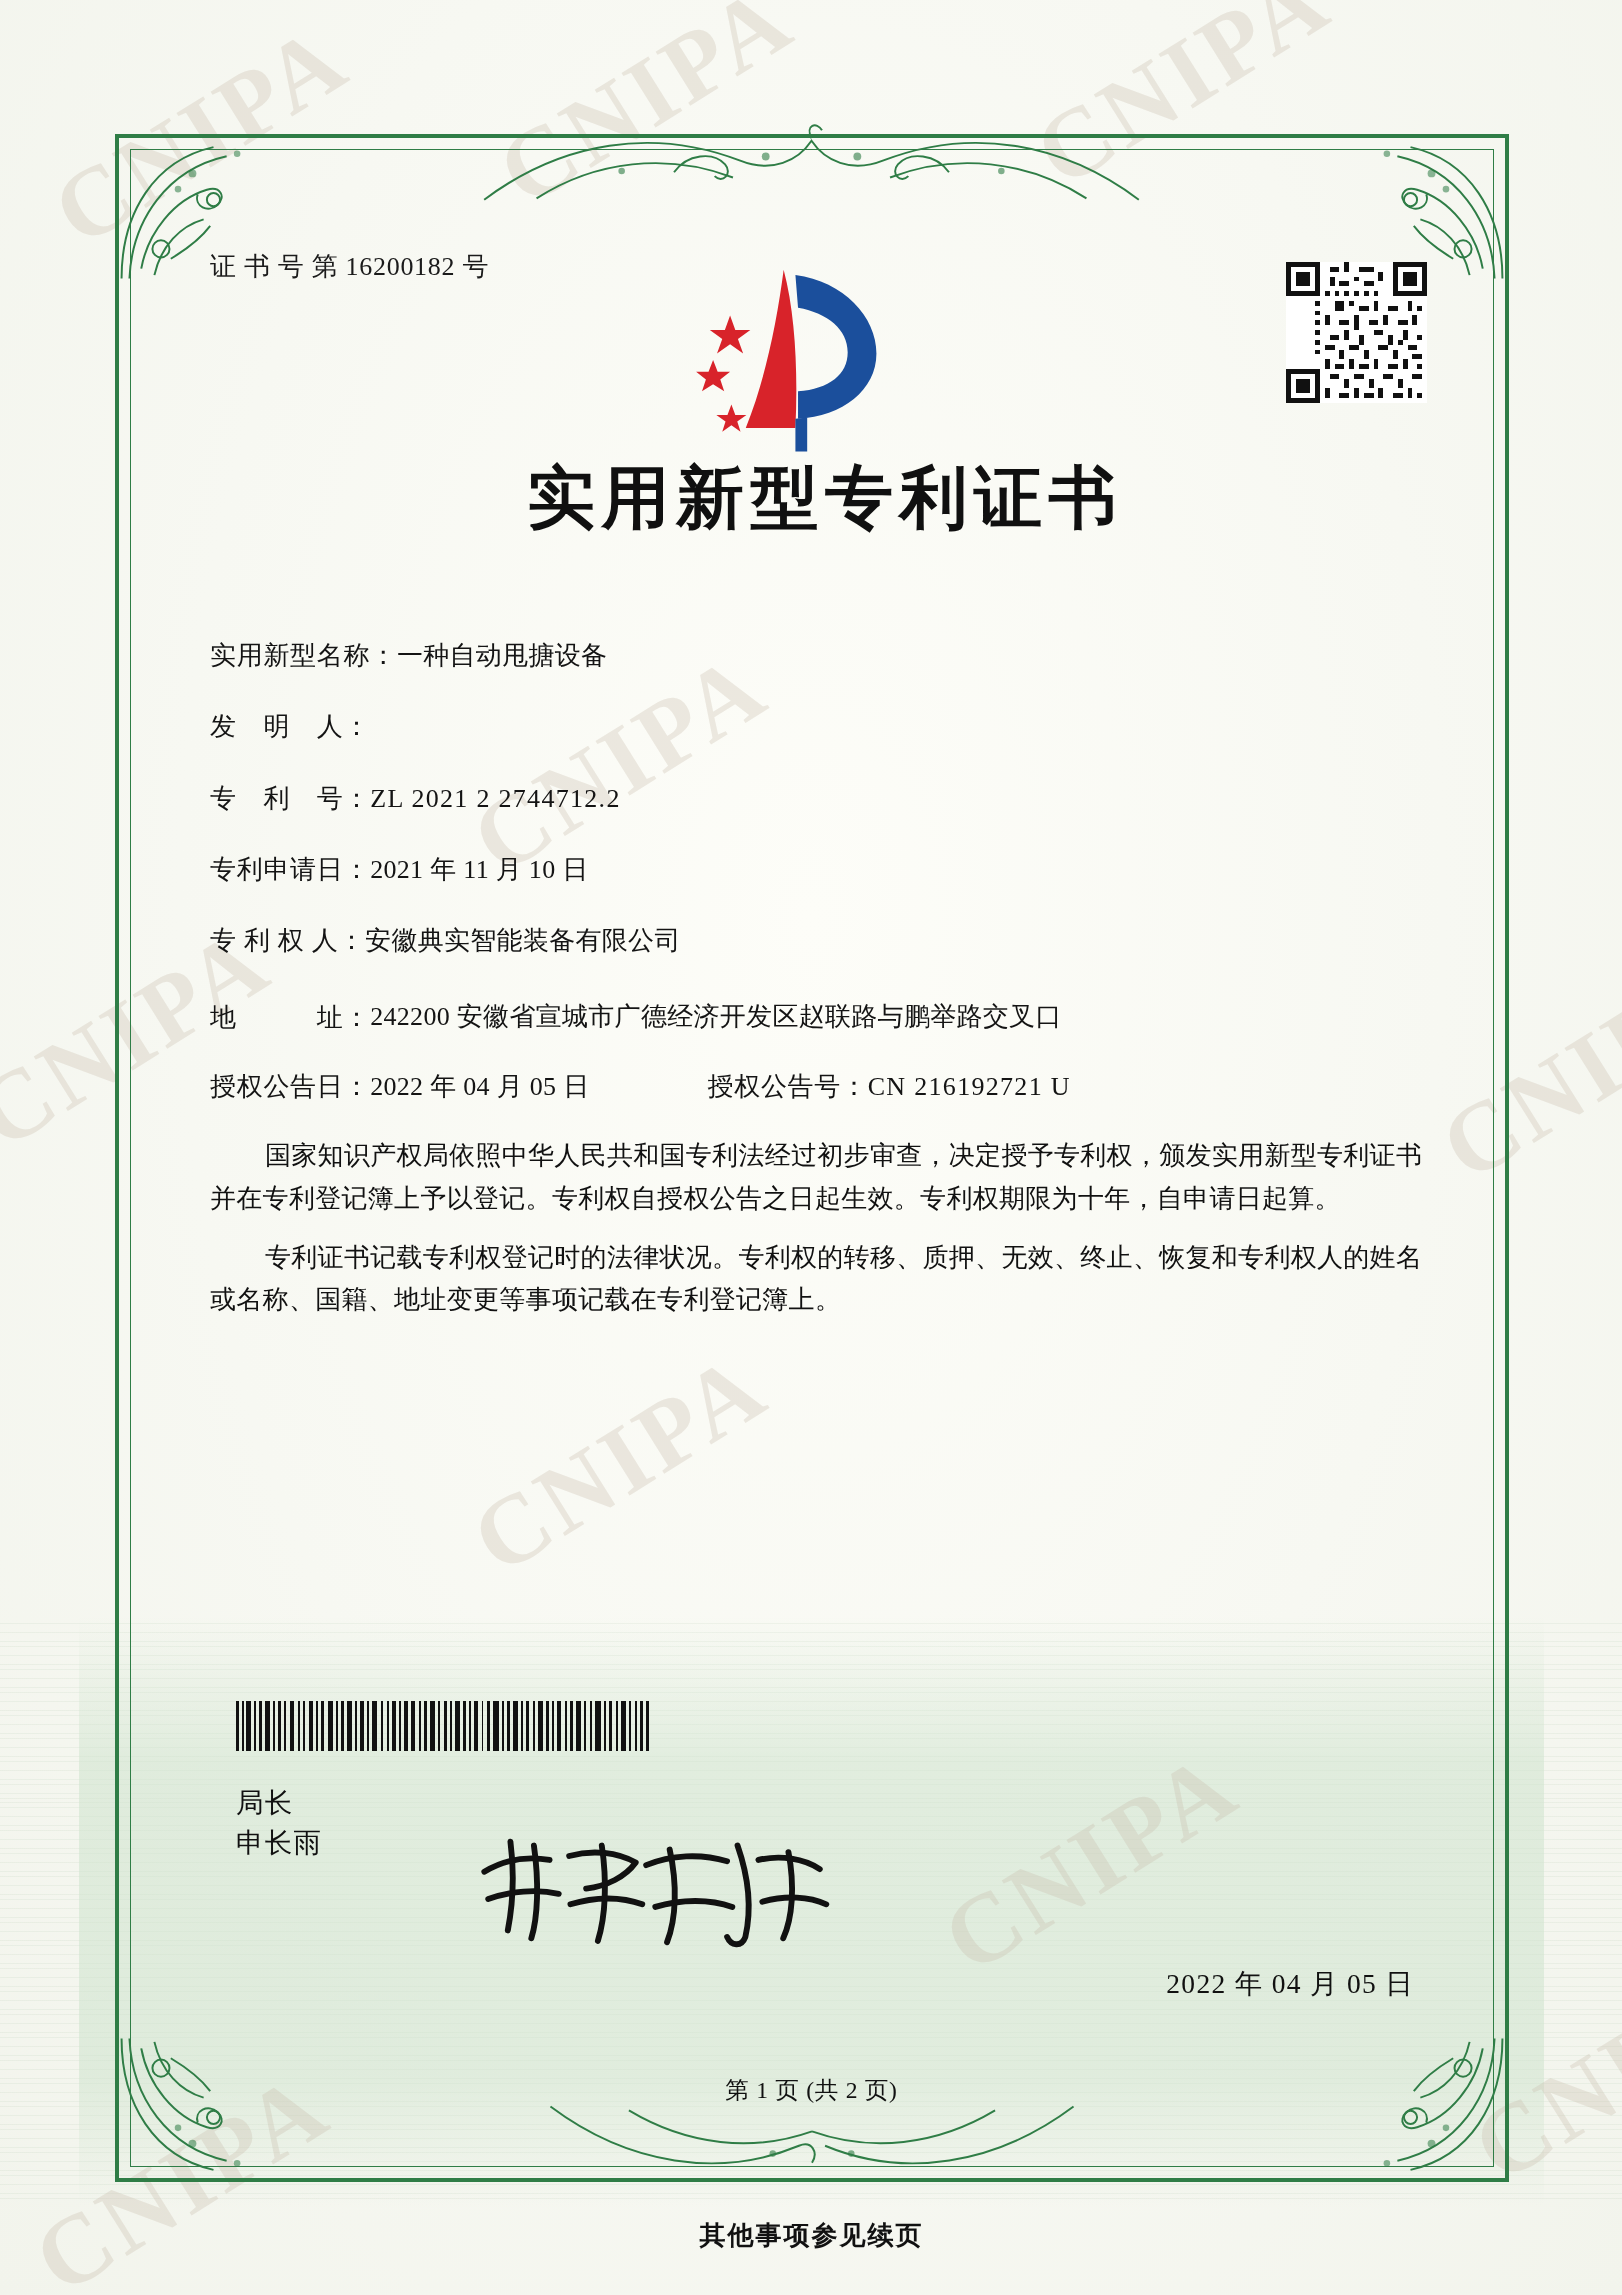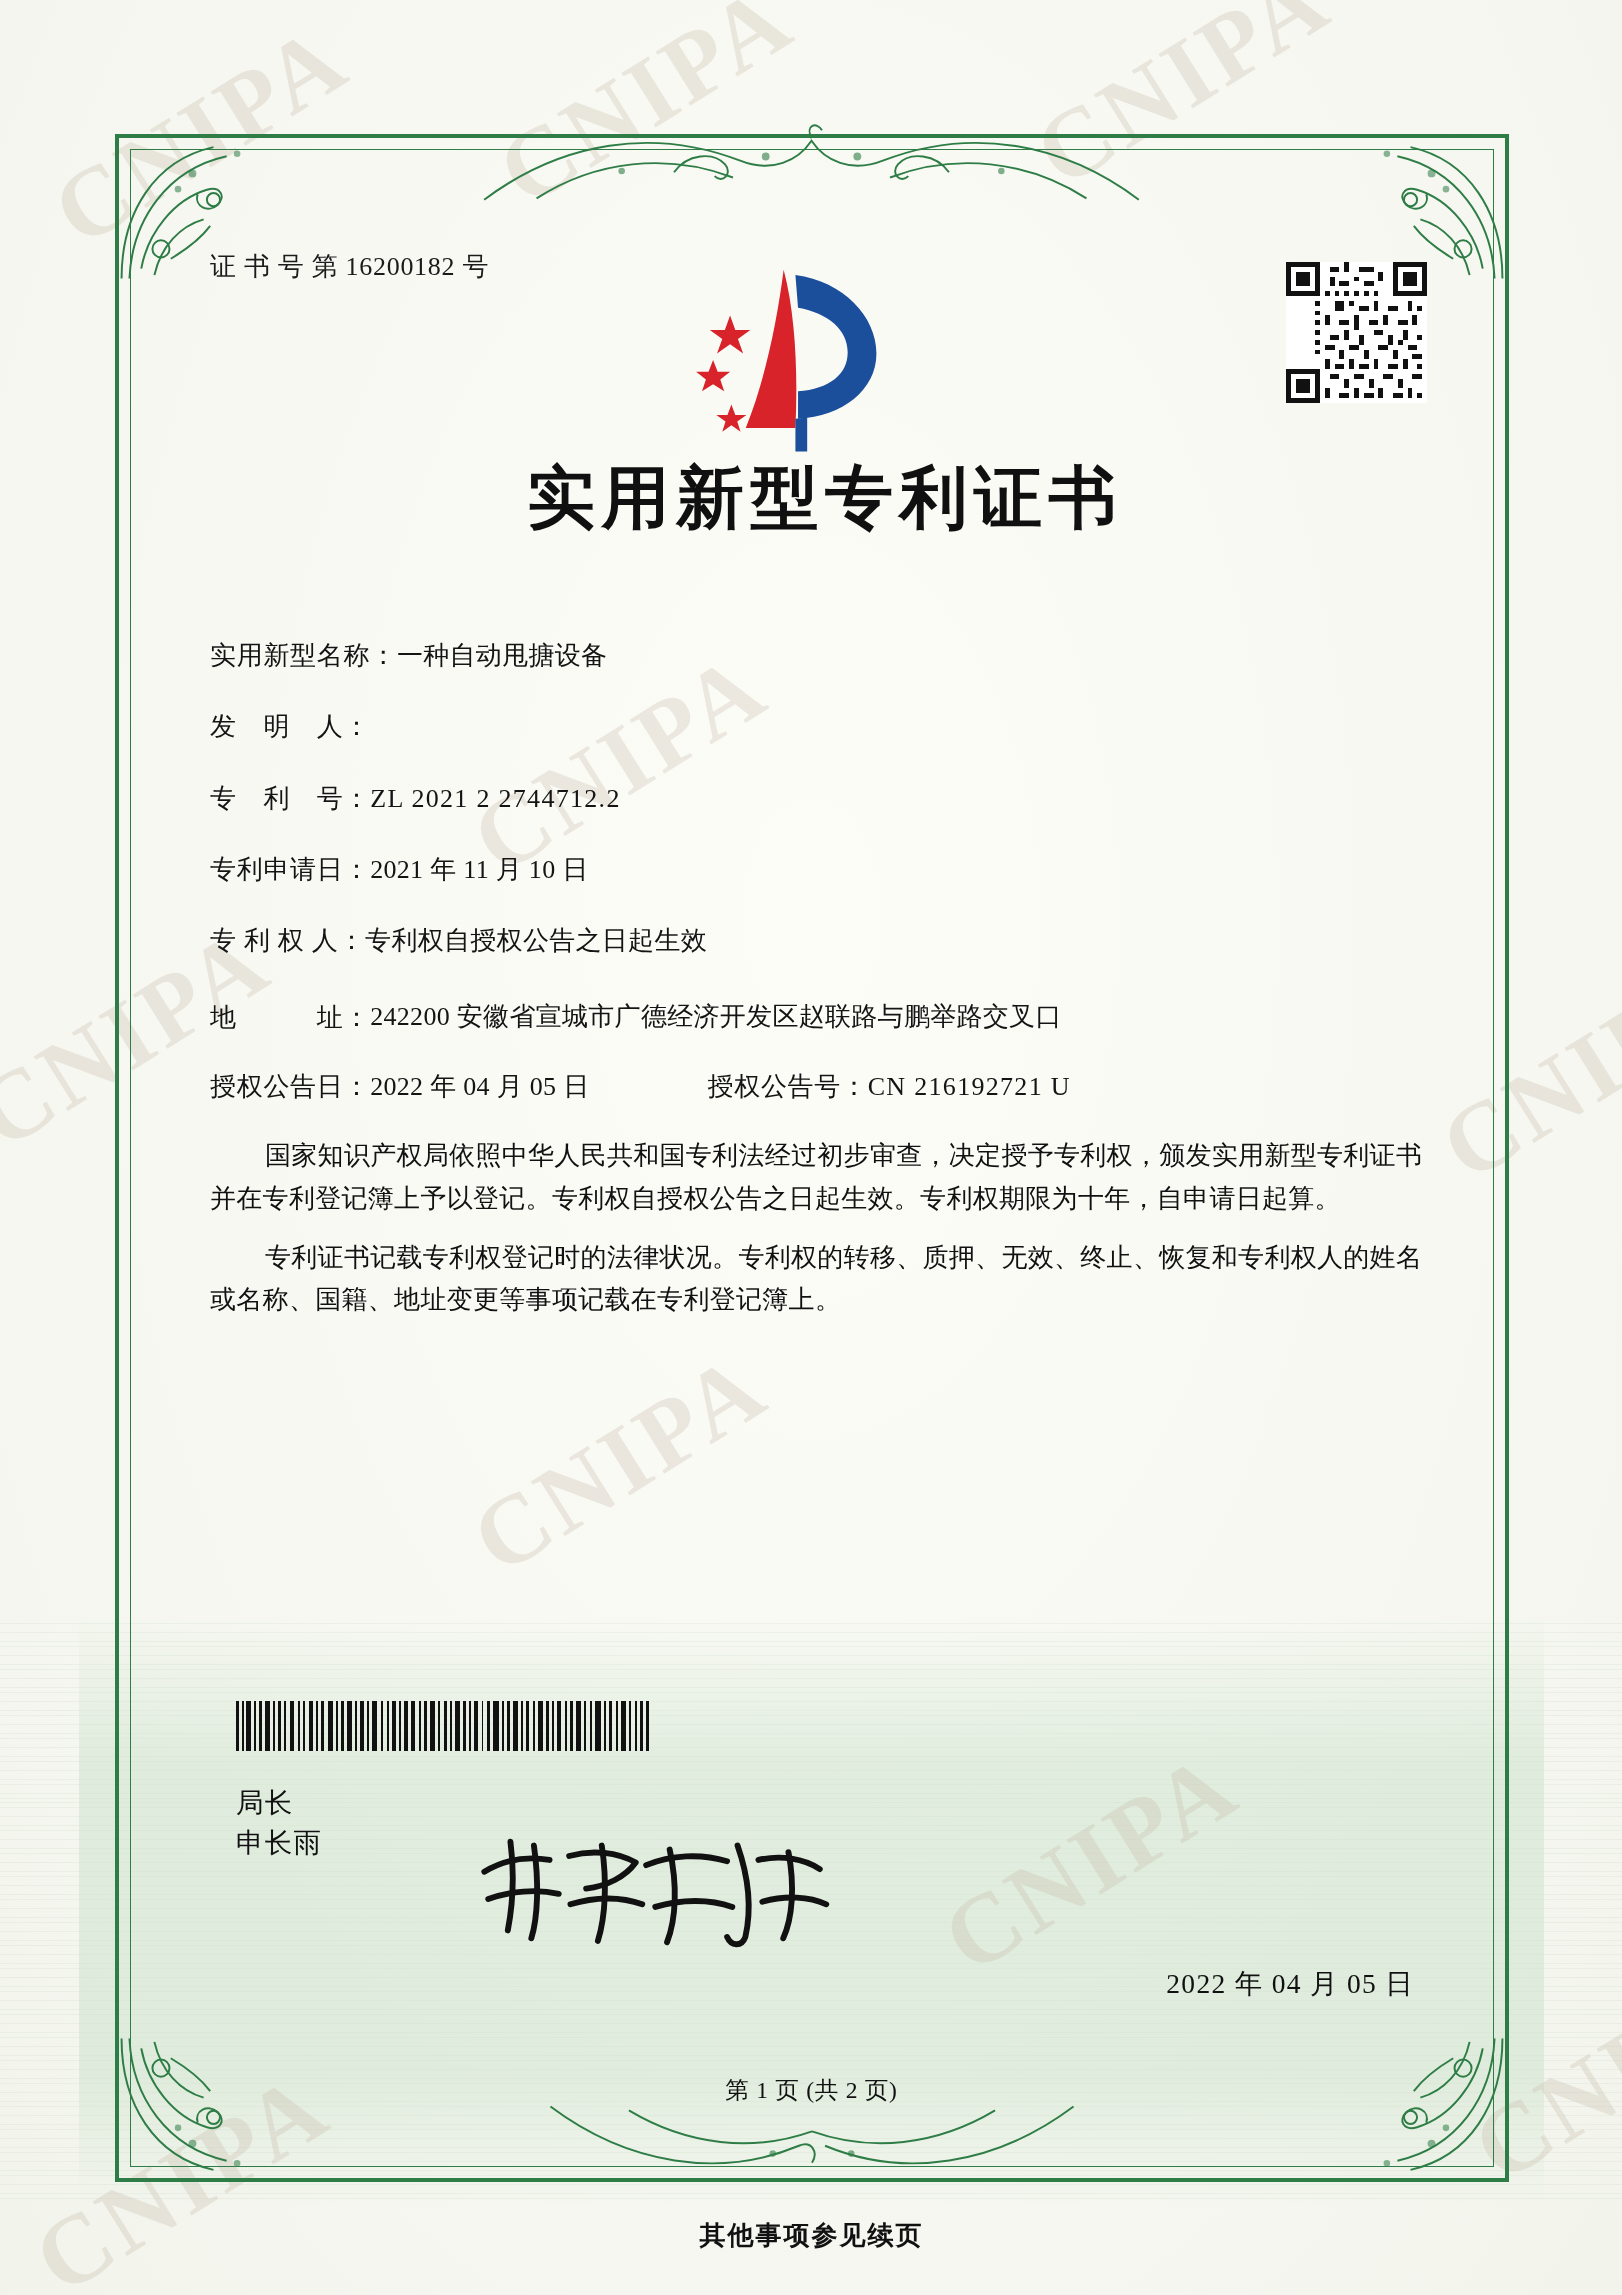--- a/index.html
+++ b/index.html
@@ -489,21 +489,21 @@
         <span class="fvalue mono">ZL 2021 2 2744712.2</span>
       </div>
 
       <div class="frow">
         <span class="flabel">专利申请日：</span>
         <span class="fvalue">2021 年 11 月 10 日</span>
       </div>
 
       <div class="frow">
         <span class="flabel">专 利 权 人：</span>
-        <span class="fvalue">专利权自授权公告之日起生效</span>
+        <span class="fvalue">安徽典实智能装备有限公司</span>
       </div>
 
       <div class="frow" style="margin-bottom:37px;">
         <span class="flabel">地　　　址：</span>
         <span class="fvalue" style="line-height:1.45; max-width:851px;">242200 安徽省宣城市广德经济开发区赵联路与鹏举路交叉口</span>
       </div>
 
       <div class="frow two">
         <span class="flabel">授权公告日：</span>
         <span class="fvalue" style="flex:0 0 auto;">2022 年 04 月 05 日</span>

